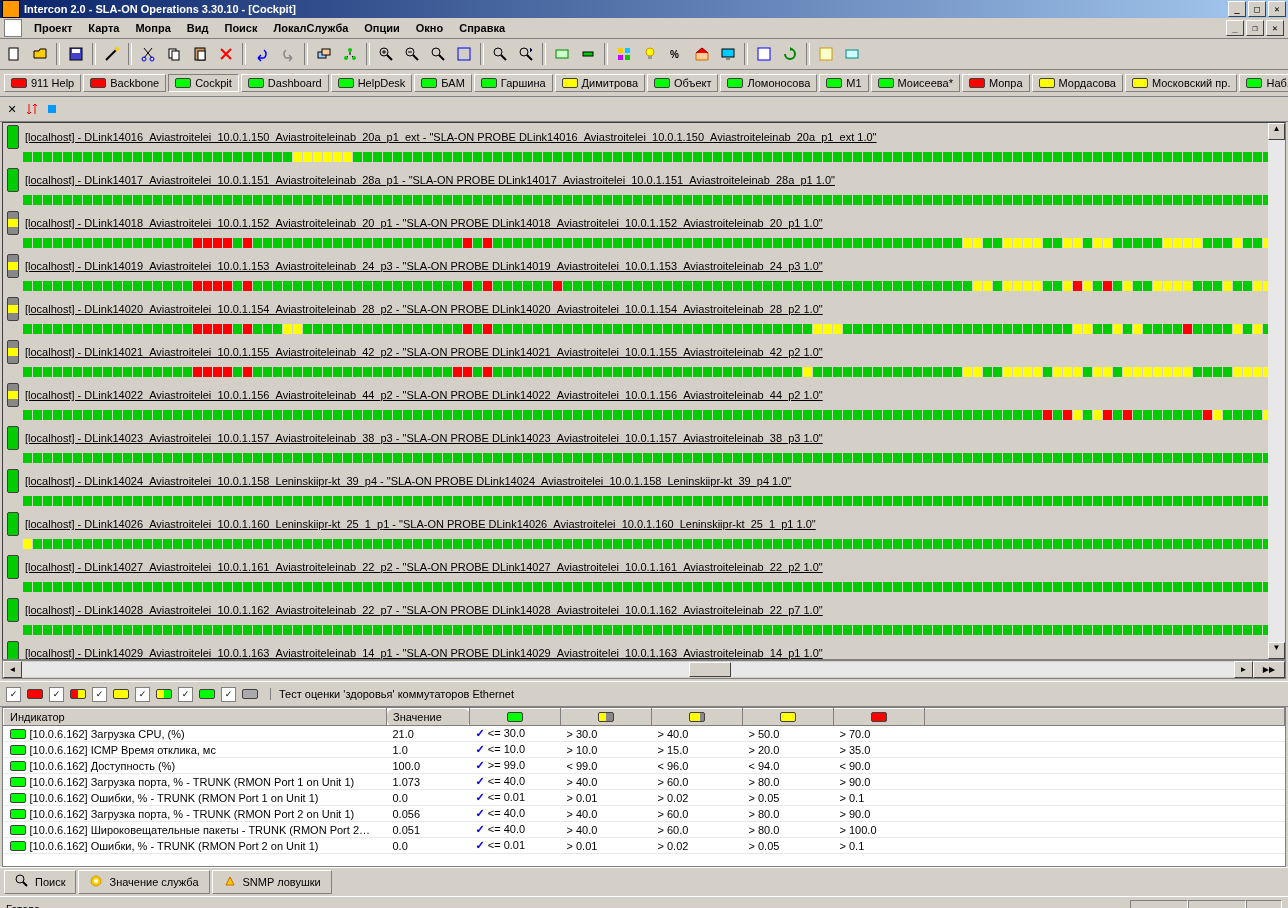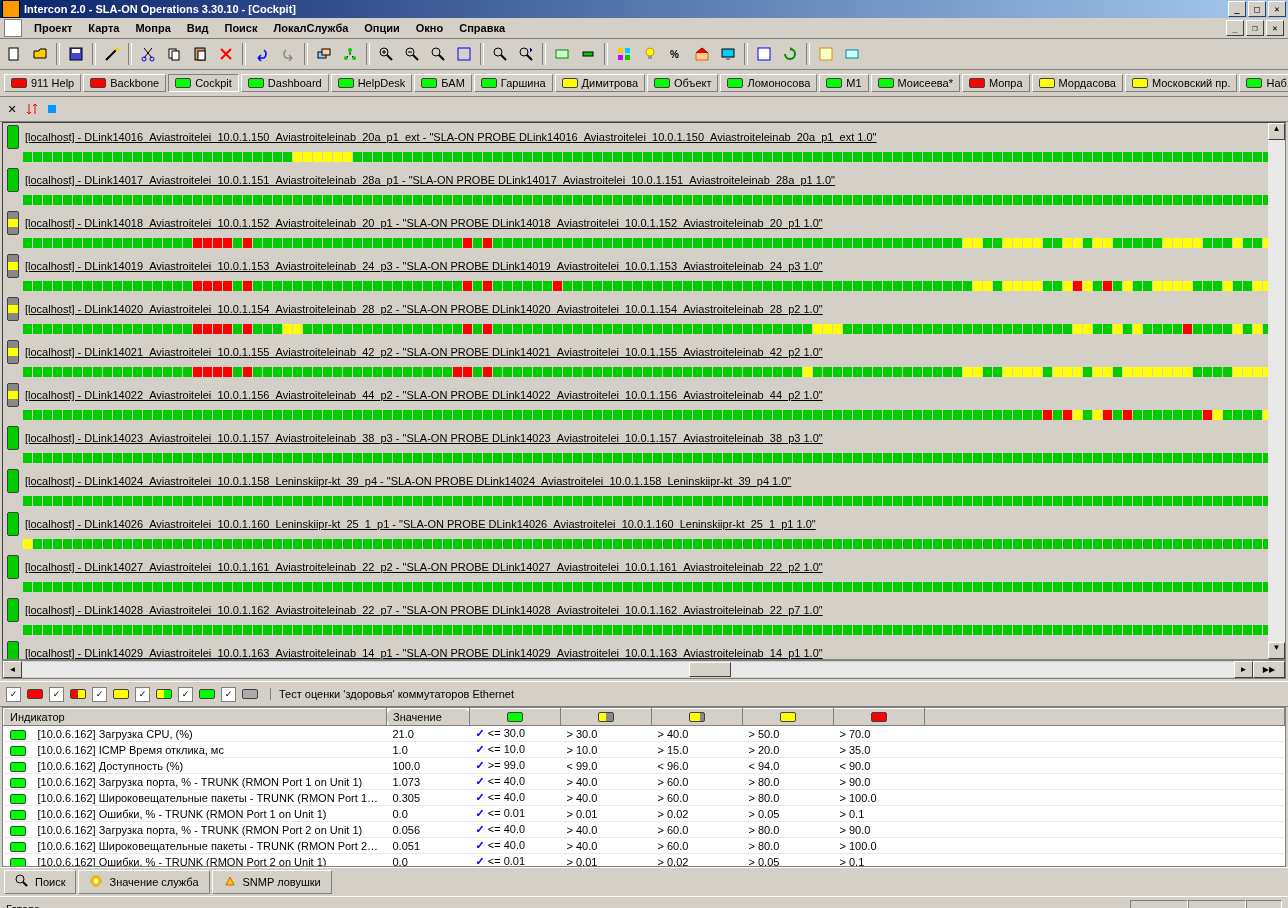--- a/index.html
+++ b/index.html
@@ -40,21 +40,21 @@
 .hscroll{height:17px;background:#d4d0c8;border:1px solid #808080;display:flex;align-items:center;margin:0 2px}
 .hscroll .btn{width:17px;height:15px;background:#d4d0c8;border:1px solid #fff;border-right-color:#404040;border-bottom-color:#404040;display:flex;align-items:center;justify-content:center;font-size:8px}
 .hscroll .track{flex:1;background:#e8e8e8;height:15px;position:relative}
 .hscroll .thumb{position:absolute;height:13px;background:#d4d0c8;border:1px solid #fff;border-right-color:#404040;border-bottom-color:#404040;top:0}
 .filter-bar{background:#d4d0c8;height:20px;display:flex;align-items:center;padding:2px 6px;gap:6px;border-top:1px solid #fff;border-bottom:1px solid #808080;margin-top:2px}
 .cb{width:13px;height:13px;background:#fff;border:1px solid #808080;display:flex;align-items:center;justify-content:center;font-size:9px}
 .grid{background:#fff;height:158px;overflow:auto;border:1px solid #808080;margin:0 2px}
 .grid table{border-collapse:collapse;width:100%;font-size:11px}
 .grid th{background:#d4d0c8;border:1px solid #fff;border-right-color:#808080;border-bottom-color:#808080;padding:2px 6px;text-align:left;font-weight:normal;position:sticky;top:0}
 .grid td{border-bottom:1px solid #e8e8e8;padding:1px 6px;white-space:nowrap}
-.grid .ledcell{display:flex;align-items:flex-end;gap:12px}
+.grid .ledcell{display:flex;align-items:center;gap:4px}
 .check{color:#00f;font-weight:bold}
 .bottom-tabs{background:#d4d0c8;height:24px;display:flex;align-items:center;padding:2px 4px;gap:2px;border-top:1px solid #fff}
 .btab{display:flex;align-items:center;padding:3px 10px;border:1px solid #fff;border-right-color:#808080;border-bottom-color:#808080;gap:6px;cursor:default}
 .status-bar{background:#d4d0c8;height:20px;display:flex;align-items:center;padding:2px 6px;border-top:1px solid #fff}
 .status-bar .cell{border:1px solid #808080;border-top-color:#808080;border-left-color:#808080;border-right-color:#fff;border-bottom-color:#fff;padding:1px 8px;height:14px}
 </style>
 </head>
 <body>
 
 <div class="title-bar">
@@ -2090,35 +2090,20 @@
           <td>&gt; 40.0</td>
           <td>&gt; 60.0</td>
           <td>&gt; 80.0</td>
           <td>&gt; 90.0</td>
           <td></td>
         </tr>
         <tr>
           <td>
             <div class="ledcell">
               <div class="led g"></div>
-              <span>[10.0.6.162] Широковещательные пакеты -  TRUNK (RMON Port  1…</span>
-            </div>
-          </td>
-          <td>0.305</td>
-          <td><span class="check">✓ </span>&lt;= 40.0</td>
-          <td>&gt; 40.0</td>
-          <td>&gt; 60.0</td>
-          <td>&gt; 80.0</td>
-          <td>&gt; 100.0</td>
-          <td></td>
-        </tr>
-        <tr>
-          <td>
-            <div class="ledcell">
-              <div class="led g"></div>
               <span>[10.0.6.162] Ошибки, % -  TRUNK (RMON Port  1 on Unit 1)</span>
             </div>
           </td>
           <td>0.0</td>
           <td><span class="check">✓ </span>&lt;= 0.01</td>
           <td>&gt; 0.01</td>
           <td>&gt; 0.02</td>
           <td>&gt; 0.05</td>
           <td>&gt; 0.1</td>
           <td></td>

